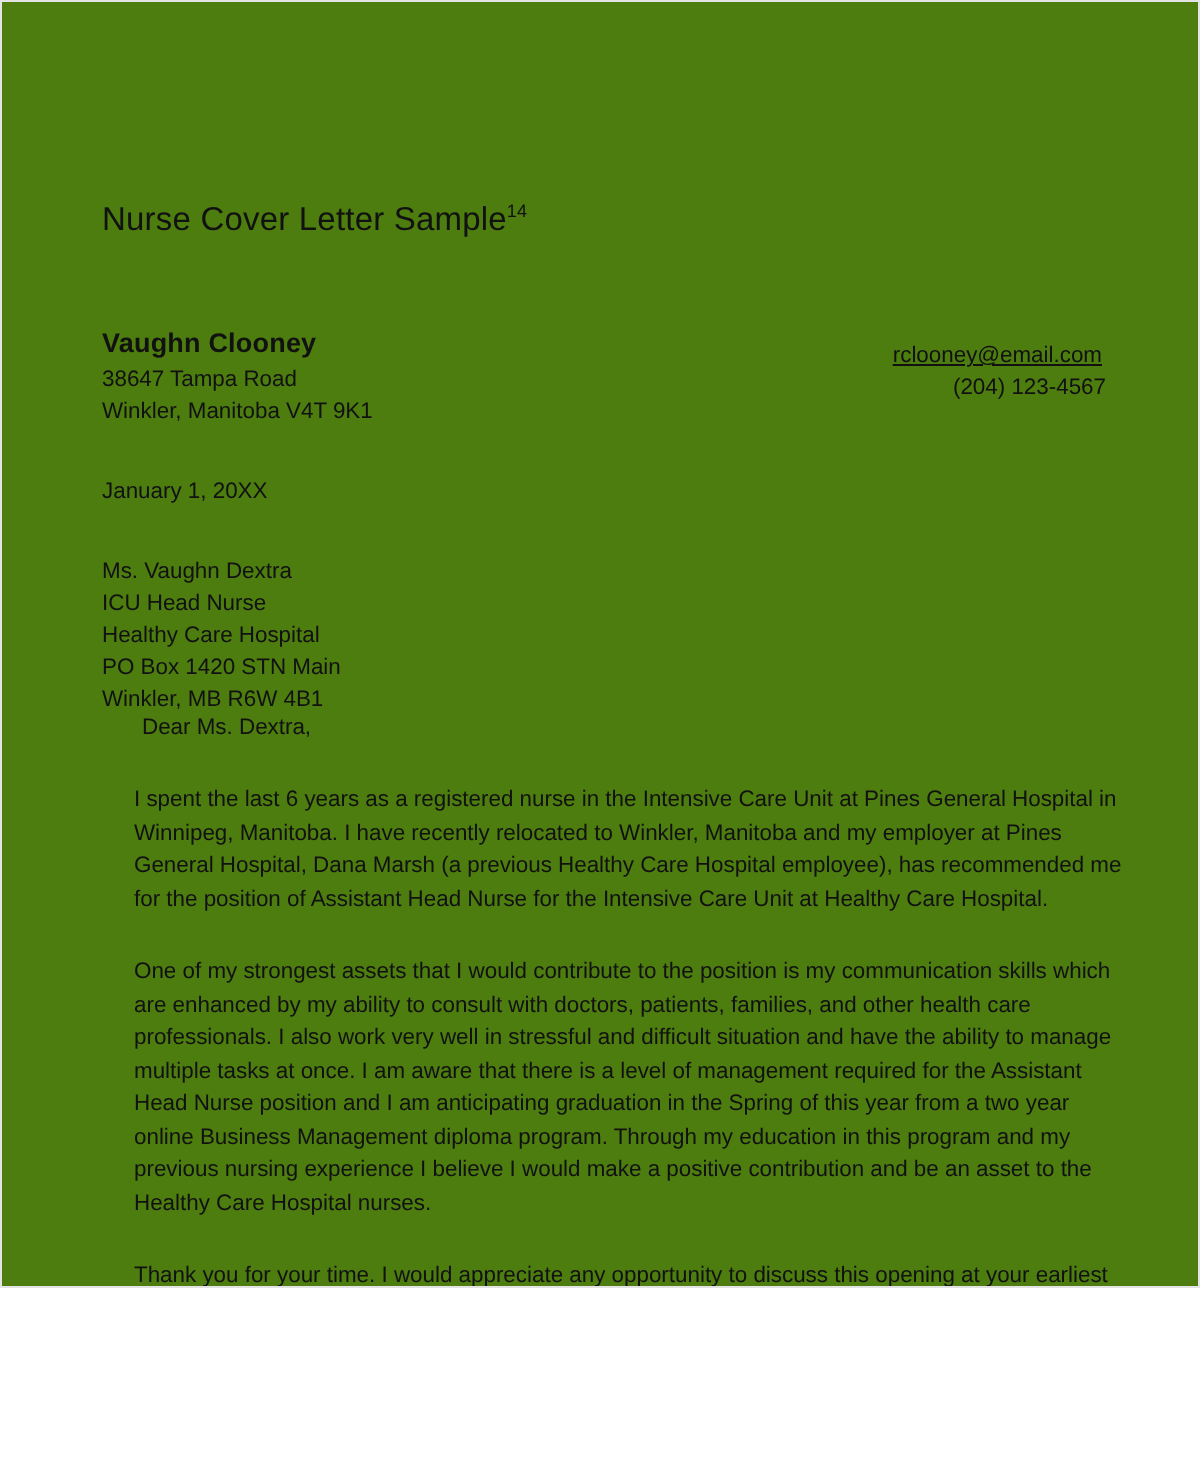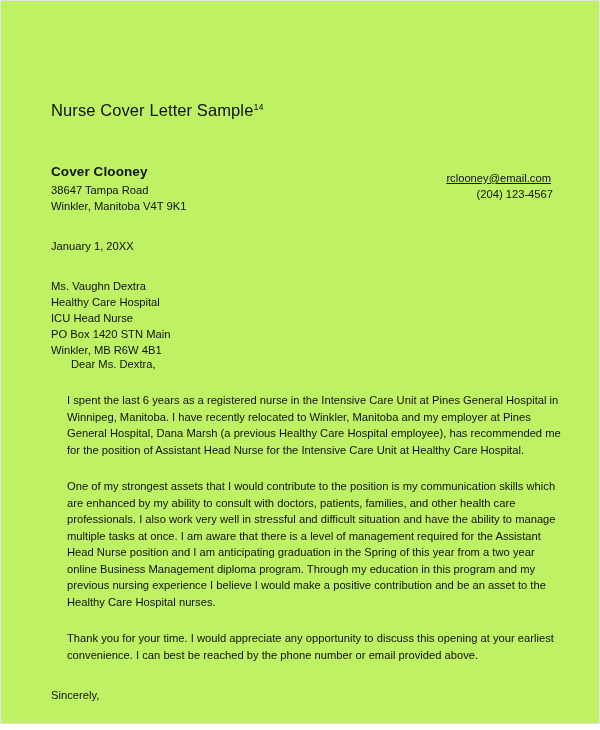--- a/index.html
+++ b/index.html
@@ -3,22 +3,22 @@
 <meta charset="utf-8">
 <style>
   html, body {
     margin: 0;
     padding: 0;
     background: #ffffff;
   }
   .page {
     position: relative;
     width: 600px;
-    height: 724px;
-    background: #bef264;
+    height: 644px;
+    background: #4d7c0f;
     border: 1px solid #e3e3e3;
     box-sizing: border-box;
     overflow: hidden;
     font-family: "Liberation Sans", sans-serif;
     color: #111111;
   }
   .content {
     position: absolute;
     left: 50px;
     top: 100px;
@@ -105,36 +105,36 @@
 </style>
 </head>
 <body>
 
 <div class="page">
   <div class="content">
 
     <h1 class="doc-title"><span>Nurse Cover Letter Sample</span><sup>14</sup></h1>
 
     <div class="sender-block">
-      <div class="sender-name">Cover Clooney</div>
+      <div class="sender-name">Vaughn Clooney</div>
       <div class="sender-line">38647 Tampa Road</div>
       <div class="sender-line">Winkler, Manitoba   V4T 9K1</div>
 
       <div class="contact-block">
         <span class="contact-email">rclooney@email.com</span>
         <span class="contact-phone">(204) 123-4567</span>
       </div>
     </div>
 
     <div class="date-line">January 1, 20XX</div>
 
     <div class="recipient-block">
       <div>Ms. Vaughn Dextra</div>
+      <div>ICU Head Nurse</div>
       <div>Healthy Care Hospital</div>
-      <div>ICU Head Nurse</div>
       <div>PO Box 1420 STN Main</div>
       <div>Winkler, MB  R6W 4B1</div>
     </div>
 
     <div class="salutation">Dear Ms. Dextra,</div>
 
     <p class="body-par">I spent the last 6 years as a registered nurse in the Intensive Care Unit at Pines General Hospital in Winnipeg, Manitoba.  I have recently relocated to Winkler, Manitoba and my employer at Pines General Hospital, Dana Marsh (a previous Healthy Care Hospital employee), has recommended me for the position of Assistant Head Nurse for the Intensive Care Unit at Healthy Care Hospital.</p>
     <p class="body-par">One of my strongest assets that I would contribute to the position is my communication skills which are enhanced by my ability to consult with doctors, patients, families, and other health care professionals.  I also work very well in stressful and difficult situation and have the ability to manage multiple tasks at once.  I am aware that there is a level of management required for the Assistant Head Nurse position and I am anticipating graduation in the Spring of this year from a two year online Business Management diploma program.  Through my education in this program and my previous nursing experience I believe I would make a positive contribution and be an asset to the Healthy Care Hospital nurses.</p>
     <p class="body-par">Thank you for your time.  I would appreciate any opportunity to discuss this opening at your earliest convenience.  I can best be reached by the phone number or email provided above.</p>
 

